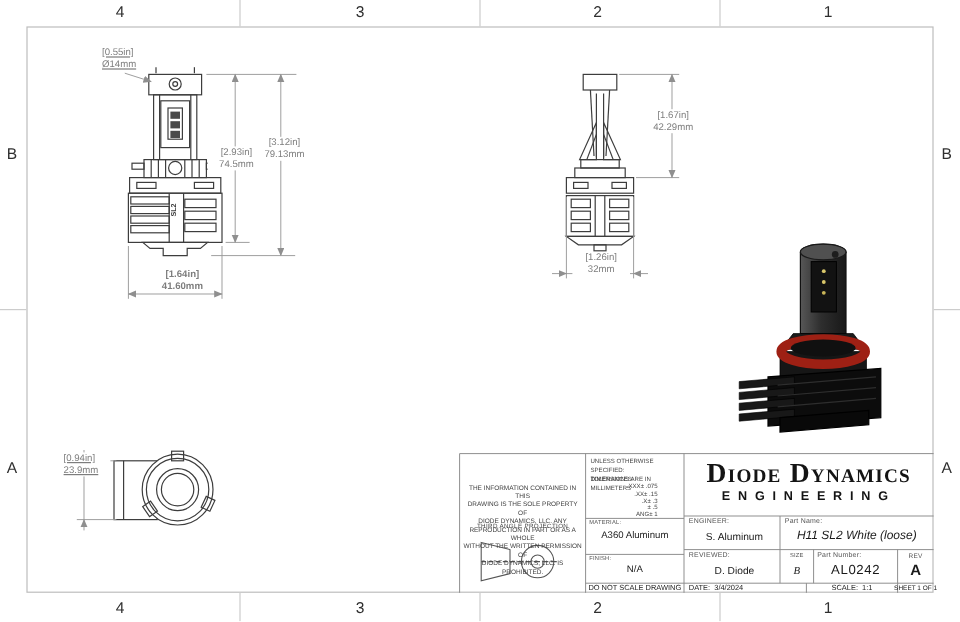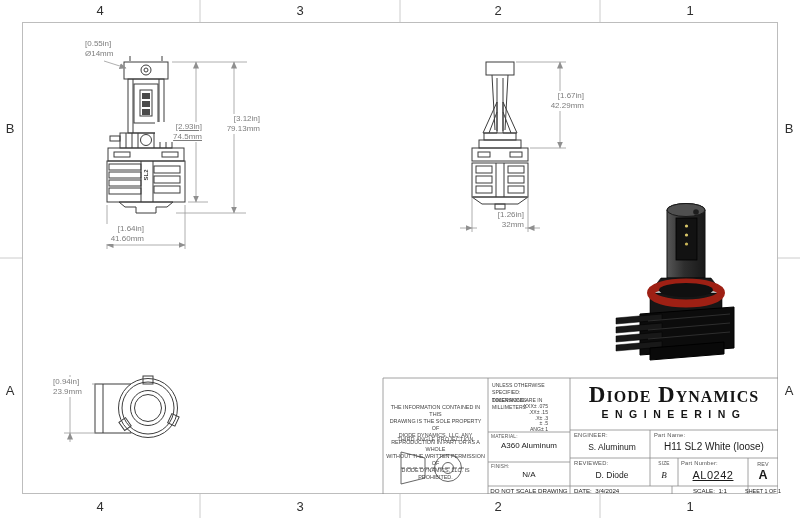--- a/index.html
+++ b/index.html
@@ -1,23 +1,23 @@
 <!DOCTYPE html>
 <html><head>
 <meta charset="utf-8">
 <style>
   html,body{margin:0;padding:0;background:#fff;}
   .canvas{position:relative;width:800px;height:518px;background:#ffffff;
           font-family:"Liberation Sans",sans-serif;overflow:hidden;}
   svg.linework{position:absolute;left:0;top:0;}
   .zone{position:absolute;font-size:13px;color:#2f2f2f;transform:translate(-50%,-50%);}
-  .dim{position:absolute;color:#7d7d7d;font-size:8px;line-height:1.25;text-align:right;
+  .dim{position:absolute;color:#7d7d7d;font-size:8px;line-height:1.25;text-align:center;
        background:#fff;padding:0 1px;white-space:nowrap;}
   .dim.nobg{background:transparent;}
-  .dim.left{text-align:left;}
+  .dim.left{text-align:left;text-decoration:underline;}
   .sl2{position:absolute;left:139px;top:172px;width:14px;font-size:6px;font-weight:bold;
        color:#3d3d3d;transform:rotate(-90deg);transform-origin:center;text-align:center;}
   
   .tb-title{position:absolute;left:385px;top:381px;width:101px;text-align:center;
             font-size:7.6px;font-weight:bold;color:#222;line-height:1.25;white-space:pre-line;}
   .tb-body{position:absolute;left:386px;top:404px;width:99px;text-align:center;
            font-size:5.4px;color:#444;line-height:1.3;white-space:pre-line;}
   .tb-thirdangle{position:absolute;left:385px;top:436px;width:101px;text-align:center;
                  font-size:5.2px;color:#444;letter-spacing:.3px;}
   .spec{position:absolute;left:492px;top:382px;width:76px;font-size:5.1px;color:#444;
@@ -27,21 +27,21 @@
         font-size:5.1px;color:#444;line-height:1.14;}
   .cl{position:absolute;font-size:4.8px;color:#555;letter-spacing:.2px;white-space:nowrap;}
   .cl6{font-size:5.8px;}
   .cv{position:absolute;font-size:8.5px;color:#1a1a1a;white-space:nowrap;}
   .center{transform:translateX(-50%);text-align:center;}
   .logo1{position:absolute;left:674px;top:382px;width:0;display:flex;justify-content:center;
          font-family:"Liberation Serif",serif;font-variant:small-caps;font-weight:600;
          font-size:23px;letter-spacing:1px;color:#141414;white-space:nowrap;}
   .logo2{position:absolute;left:674px;top:408px;width:0;display:flex;justify-content:center;
          font-size:10.5px;font-weight:bold;letter-spacing:6.5px;color:#141414;white-space:nowrap;}
-  .val-part{font-size:10px;}
+  .val-part{font-size:10px;font-style:italic;}
   .val-num{font-size:11px;letter-spacing:.5px;}
   .val-size{font-size:9px;font-style:italic;font-family:"Liberation Serif",serif;}
   .val-rev{font-size:12.5px;font-weight:bold;}
   .botrow{font-size:6.2px;color:#222;}
 </style>
 </head>
 <body>
 
 <div class="canvas">
 
@@ -242,29 +242,29 @@
   <div class="zone" style="left:690px;top:506px;">1</div>
   <div class="zone" style="left:10px;top:128px;">B</div>
   <div class="zone" style="left:10px;top:390px;">A</div>
   <div class="zone" style="left:789px;top:128px;">B</div>
   <div class="zone" style="left:789px;top:390px;">A</div>
 
   <div class="dim left nobg" style="left:84px;top:39px;">
     <div>[0.55in]</div>
     <div>Ø14mm</div>
   </div>
-  <div class="dim" style="left:155px;top:122px;width:46px;text-decoration:underline;">
+  <div class="dim" style="left:173px;top:122px;width:46px;">
     <div>[2.93in]</div>
     <div>74.5mm</div>
   </div>
   <div class="dim" style="left:213px;top:114px;width:46px;">
     <div>[3.12in]</div>
     <div>79.13mm</div>
   </div>
-  <div class="dim" style="left:97px;top:224px;width:46px;">
+  <div class="dim" style="left:128px;top:224px;width:46px;font-weight:bold;">
     <div>[1.64in]</div>
     <div>41.60mm</div>
   </div>
   <div class="dim" style="left:537px;top:91px;width:46px;">
     <div>[1.67in]</div>
     <div>42.29mm</div>
   </div>
   <div class="dim" style="left:477px;top:210px;width:46px;">
     <div>[1.26in]</div>
     <div>32mm</div>
@@ -307,21 +307,21 @@
   <div class="cl cl6" style="left:574px;top:432px;">ENGINEER:</div>
   <div class="cv center" style="left:612px;top:442px;">S. Aluminum</div>
   <div class="cl cl6" style="left:654px;top:432px;">Part Name:</div>
   <div class="cv center val-part" style="left:714px;top:441px;">H11 SL2 White (loose)</div>
 
   <div class="cl cl6" style="left:574px;top:460px;">REVIEWED:</div>
   <div class="cv center" style="left:612px;top:470px;">D. Diode</div>
   <div class="cl center" style="left:664px;top:461px;">SIZE</div>
   <div class="cv center val-size" style="left:664px;top:470px;">B</div>
   <div class="cl cl6" style="left:681px;top:460px;">Part Number:</div>
-  <div class="cv center val-num" style="left:713px;top:469px;text-decoration:underline;">AL0242</div>
+  <div class="cv center val-num" style="left:713px;top:469px;">AL0242</div>
   <div class="cl center" style="left:763px;top:461px;font-size:5.4px;">REV</div>
   <div class="cv center val-rev" style="left:763px;top:468px;">A</div>
 
   <div class="cv botrow" style="left:574px;top:487px;">
     <span>DATE:</span>&nbsp;
     <span>3/4/2024</span>
   </div>
   <div class="cv center botrow" style="left:710px;top:487px;">
     <span>SCALE:</span>&nbsp;
     <span>1:1</span>

